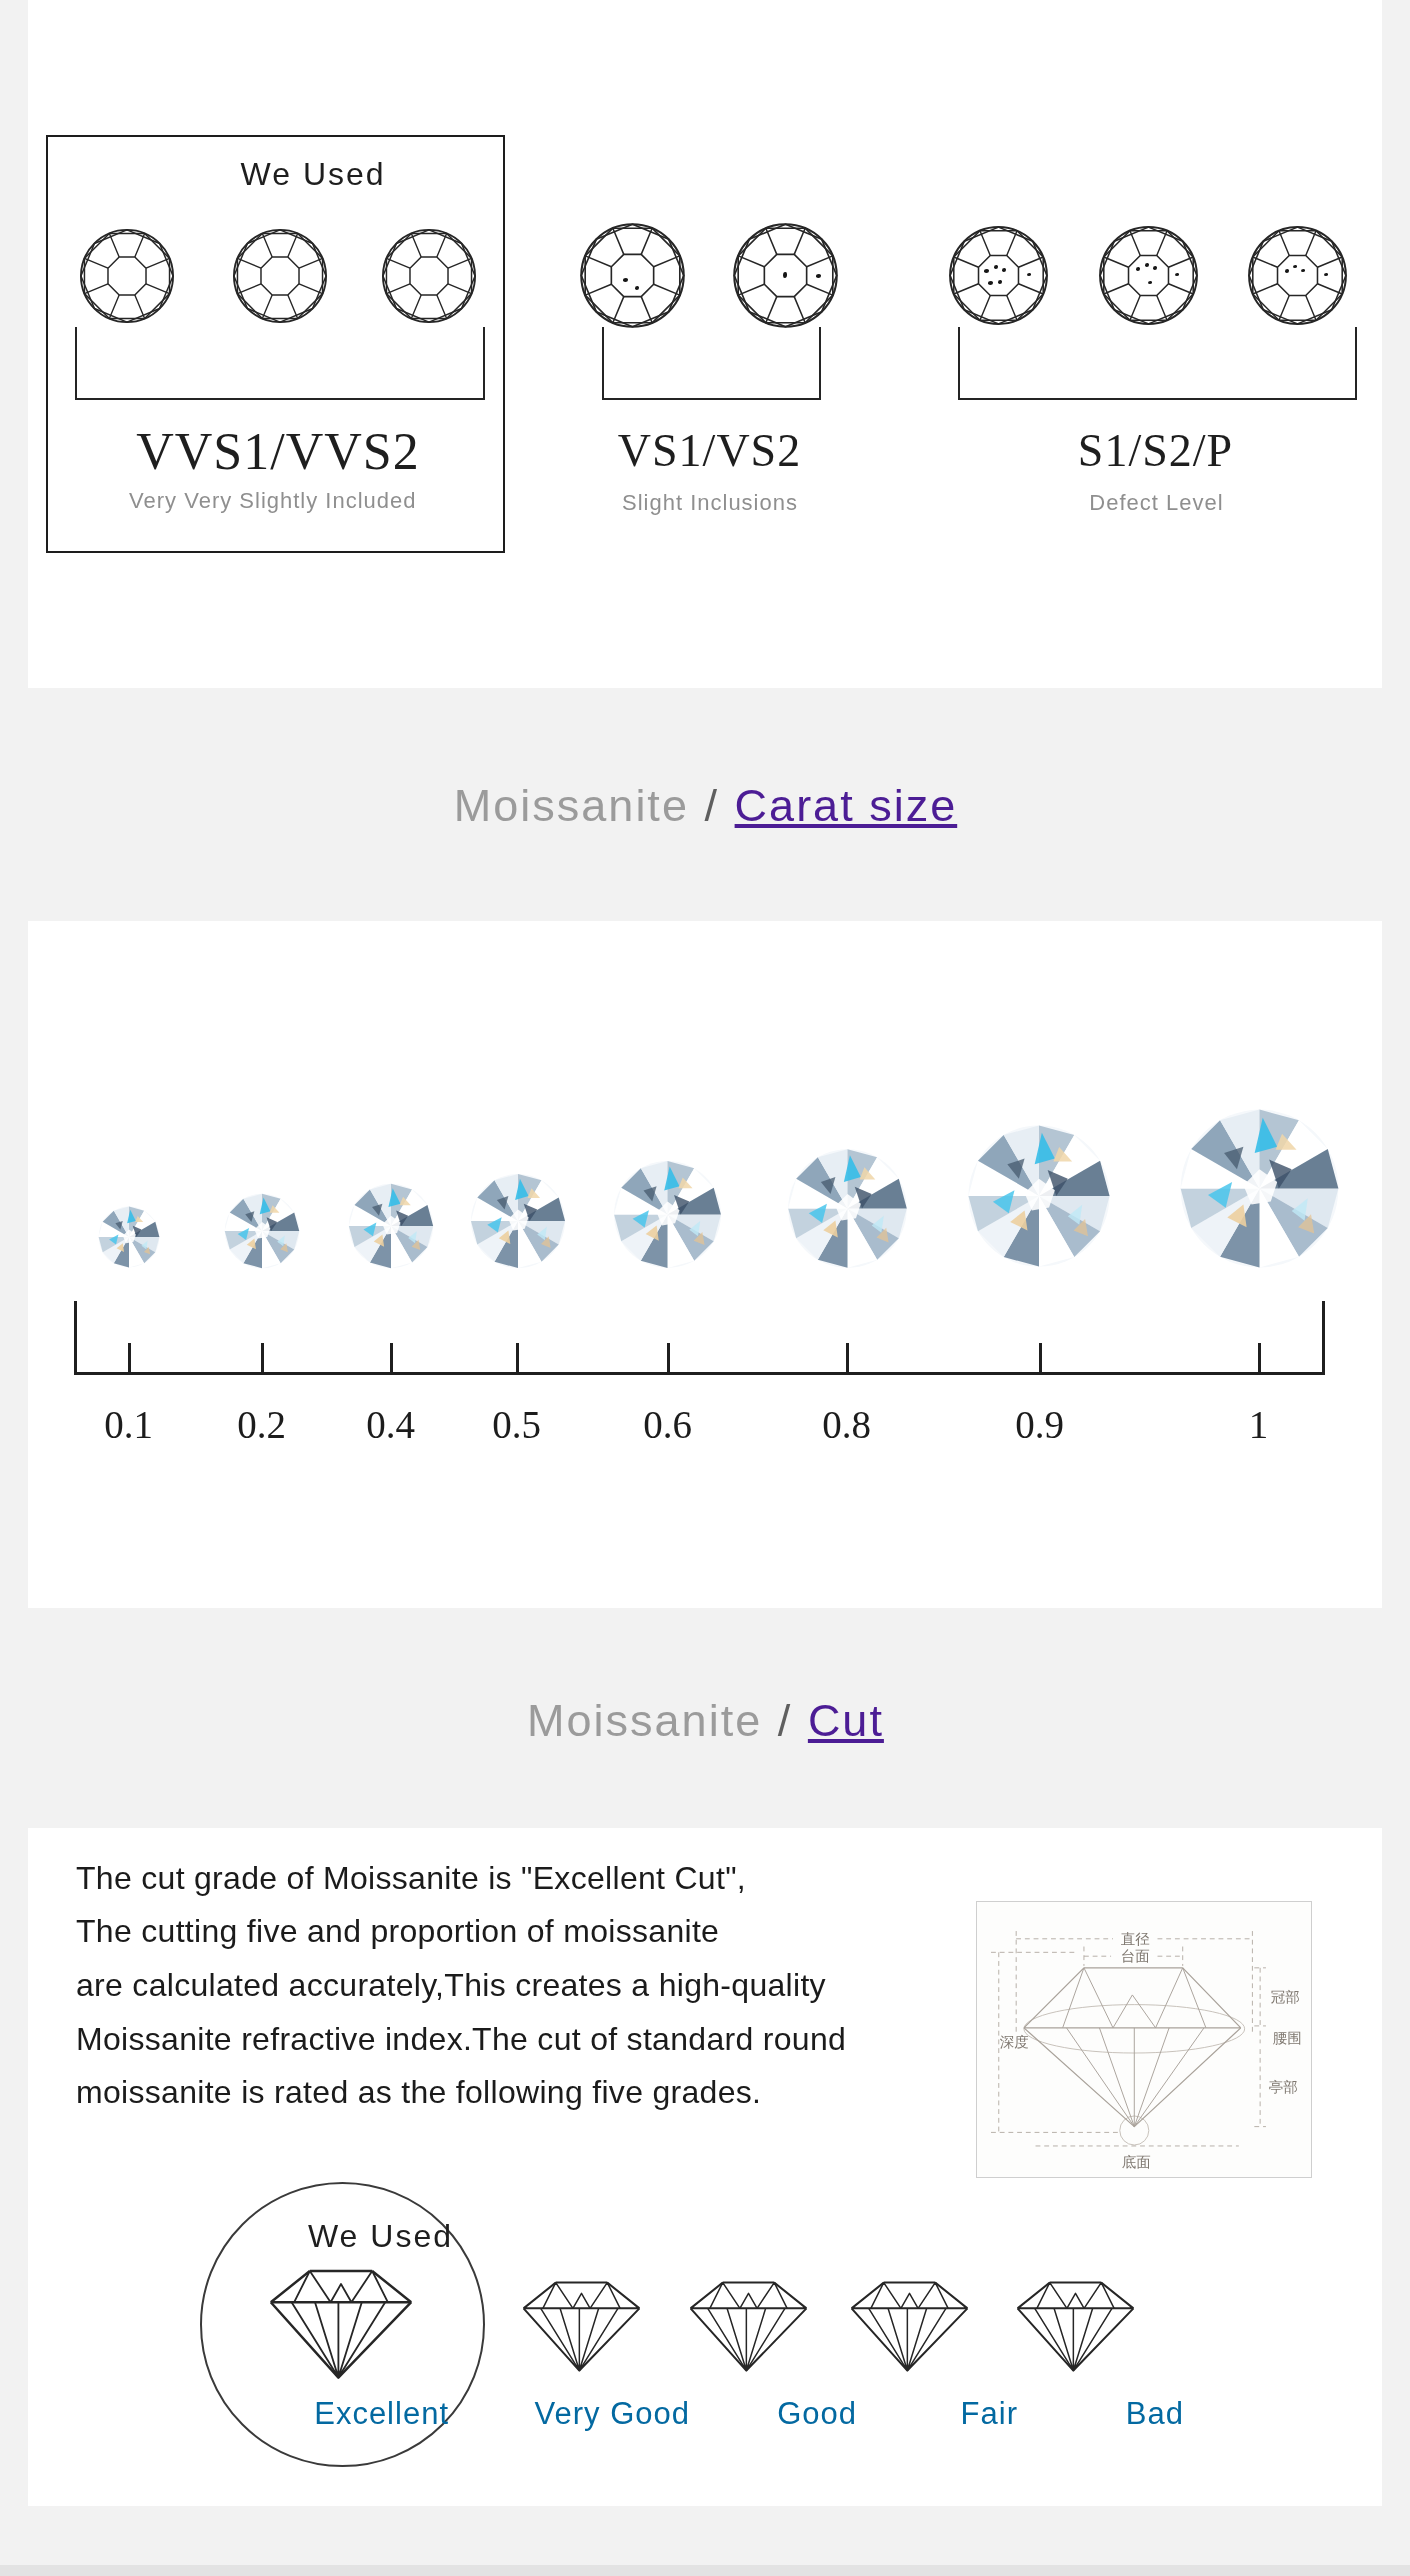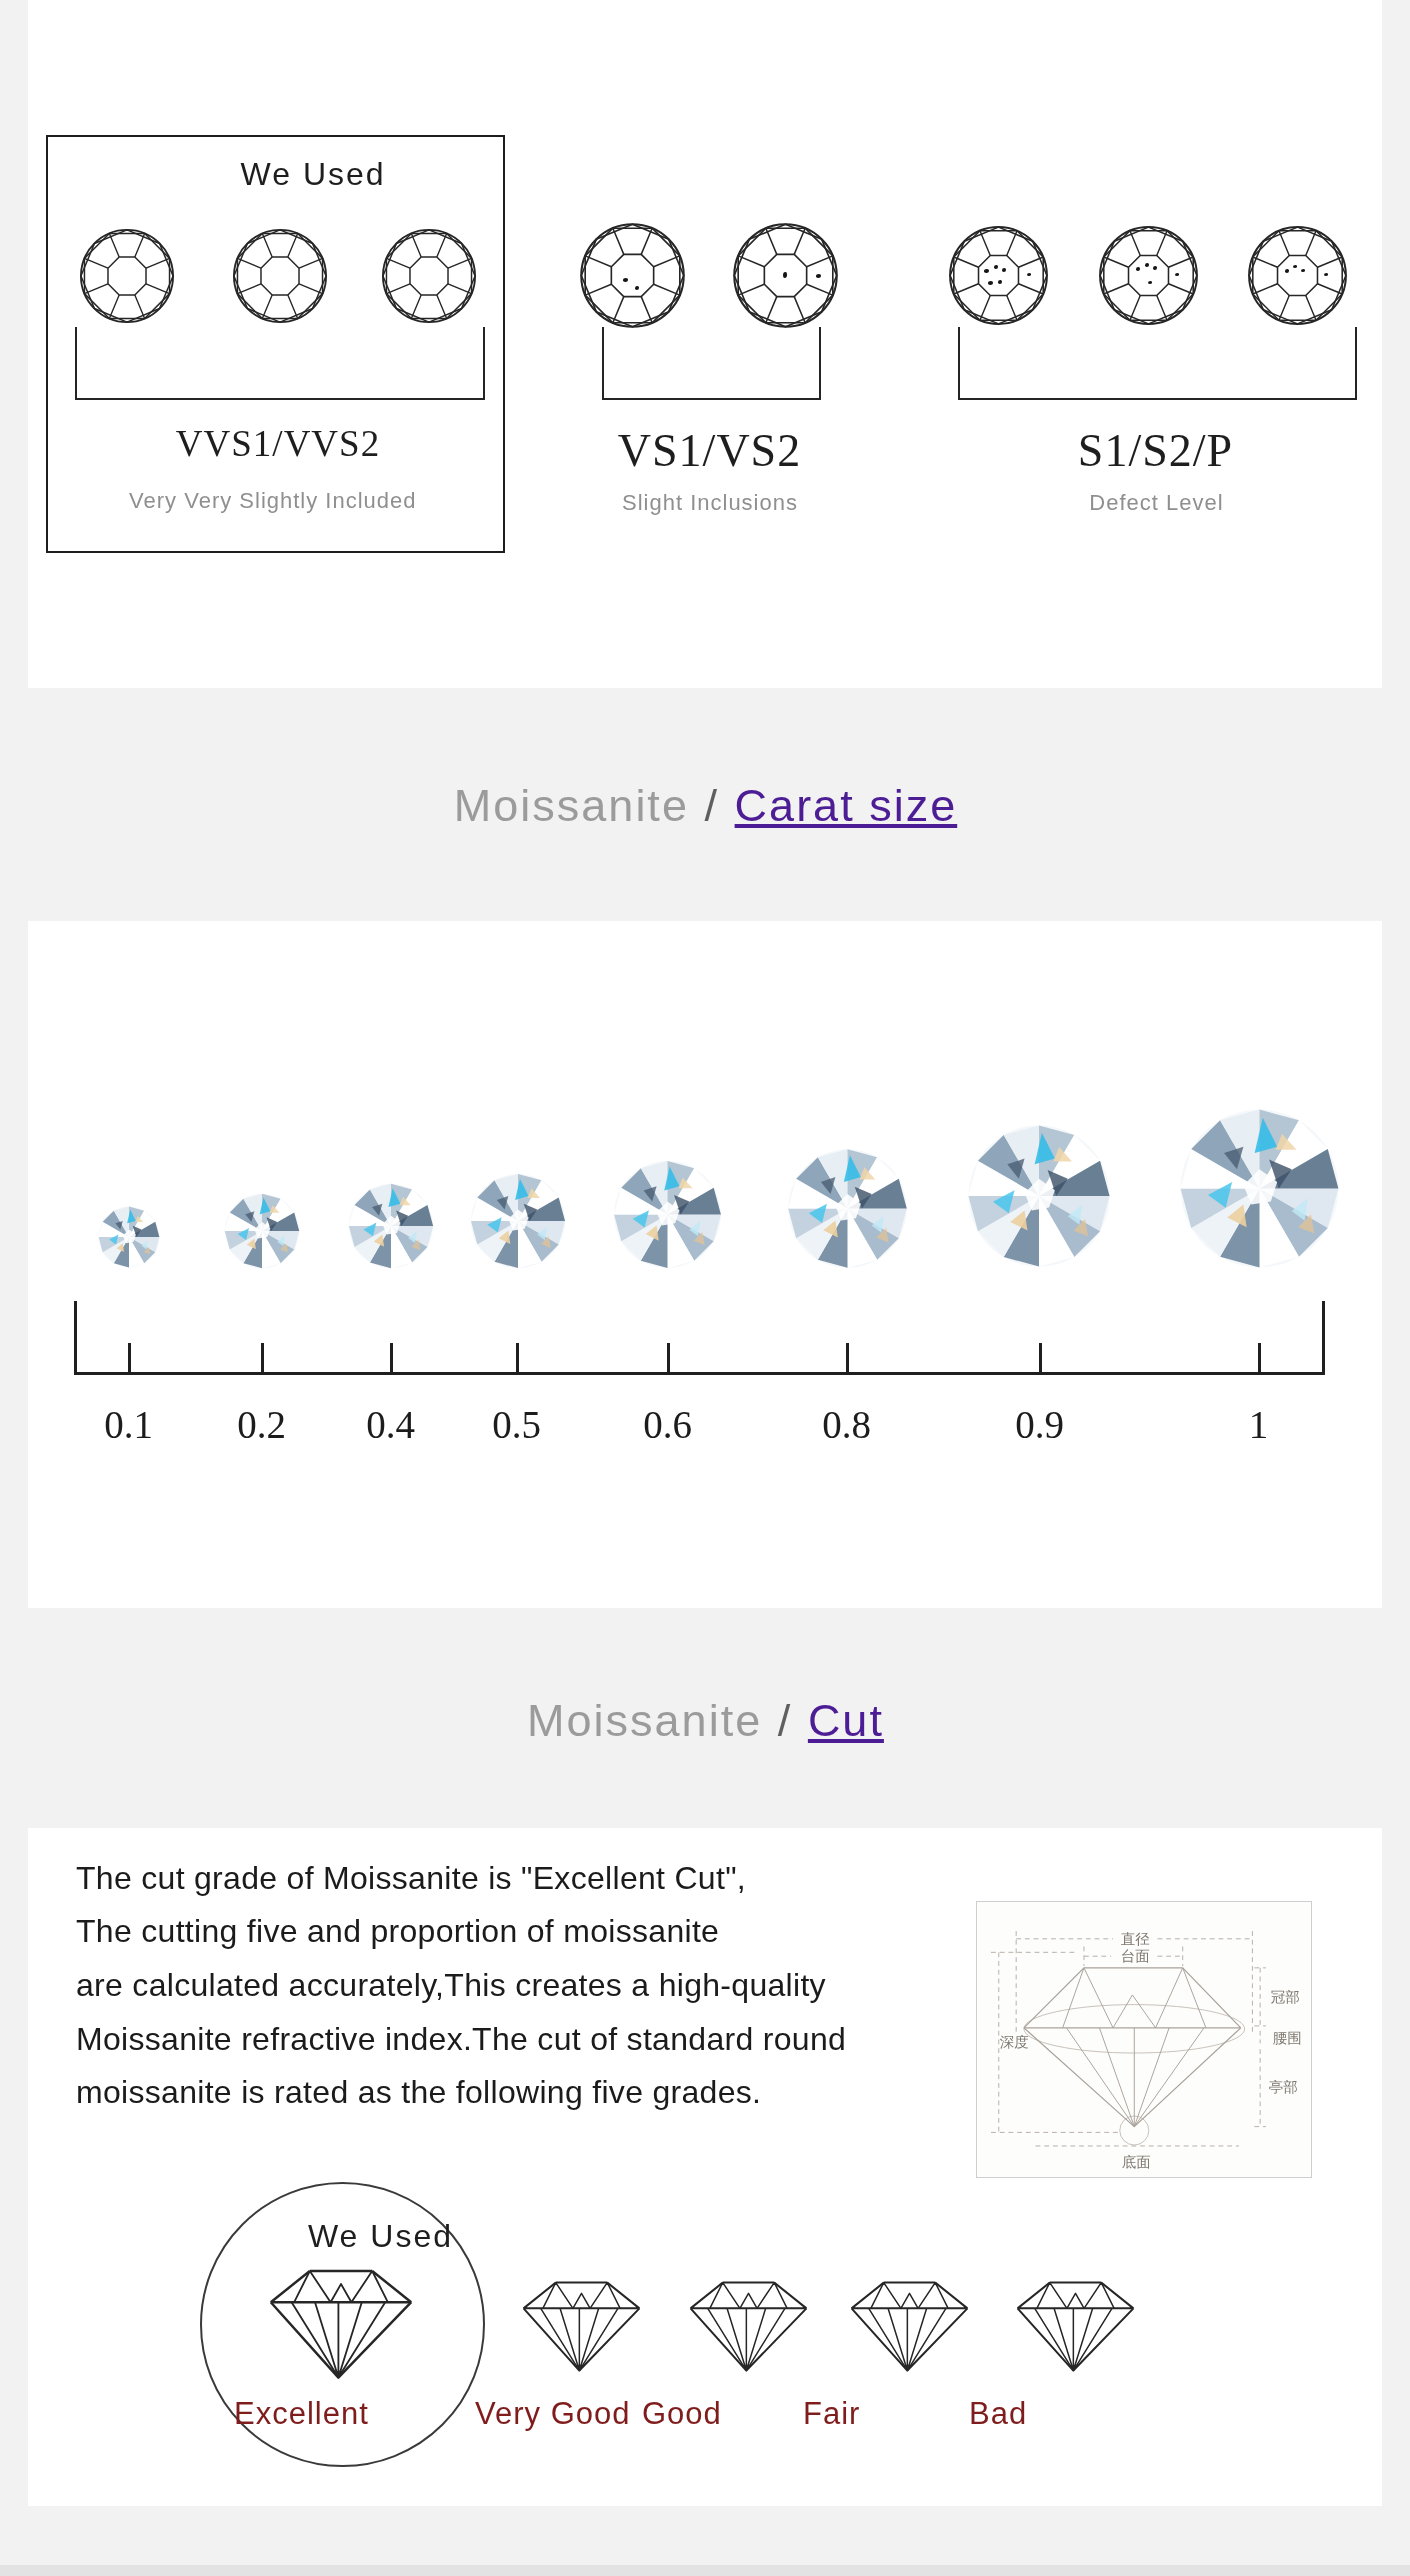--- a/index.html
+++ b/index.html
@@ -1,39 +1,39 @@
 <!DOCTYPE html>
 <html><head>
 <meta charset="utf-8">
 <style>
   html,body{margin:0;padding:0;background:#f2f2f2;}
   .page{position:relative;width:1411px;height:2576px;background:#f2f2f2;overflow:hidden;
         font-family:"Liberation Sans","DejaVu Sans",sans-serif;color:#232323;}
   .abs{position:absolute;}
   .card{position:absolute;left:28px;width:1354px;background:#ffffff;}
-  .grade{font-family:"Liberation Serif","DejaVu Serif",serif;font-size:37px;color:#1e1e1e;
+  .grade{font-family:"Liberation Serif","DejaVu Serif",serif;font-size:52px;color:#1e1e1e;
          letter-spacing:1px;text-align:center;}
   .desc{font-size:22px;color:#8f8f8f;letter-spacing:1px;text-align:center;font-weight:300;}
   .welabel{font-size:32px;color:#1e1e1e;letter-spacing:2px;text-align:center;padding-left:40px;}
   .bracket{position:absolute;border-left:2px solid #242424;border-right:2px solid #242424;
            border-bottom:2px solid #242424;}
   .gem{position:absolute;color:#262626;}
   .speck{position:absolute;background:#161616;border-radius:60% 40% 55% 45%;}
   .title{position:absolute;left:0;width:1411px;text-align:center;font-size:45px;
          letter-spacing:2px;font-weight:300;}
   .t-gray{color:#9b9b9b;}
   .t-sep{color:#5f5f5f;margin:0 15.6px;}
   .t-dark{color:#4c1d95;text-decoration:underline;}
   .tick{position:absolute;background:#1f1f1f;}
   .rlabel{position:absolute;width:107px;margin-left:-54px;text-align:center;font-size:39px;
           color:#1c1c1c;font-family:"Liberation Serif","DejaVu Serif",serif;}
   .pline{position:absolute;left:76px;width:820px;height:54px;line-height:54px;font-size:32px;
          color:#1b1b1b;letter-spacing:0.3px;font-weight:300;}
-  .cutlabel{position:absolute;width:215px;margin-left:-107px;text-align:left;font-size:31px;
-            color:#7f1d1d;letter-spacing:1px;}
+  .cutlabel{position:absolute;width:215px;margin-left:-107px;text-align:right;font-size:31px;
+            color:#0369a1;letter-spacing:1px;}
   .circle{position:absolute;border:2px solid #3a3a3a;border-radius:50%;}
   .diagbox{position:absolute;border:1px solid #cfcfcf;background:#fdfdfc;}
   .strip{position:absolute;left:0;width:1411px;background:#e3e3e3;}
 </style>
 </head>
 <body>
 
 <svg width="0" height="0" style="position:absolute" aria-hidden="true">
   <defs>
 

